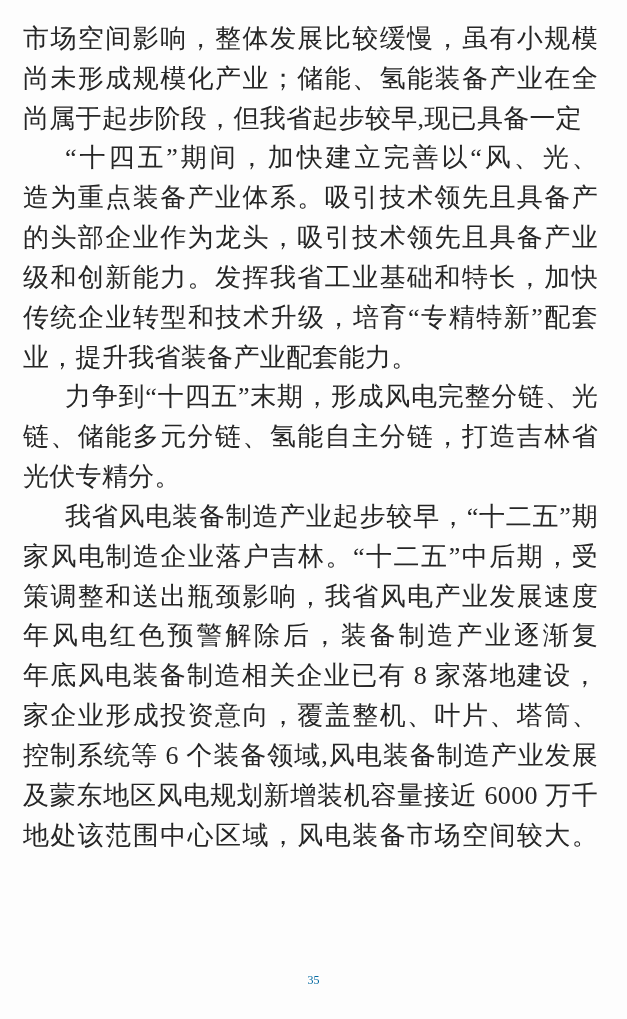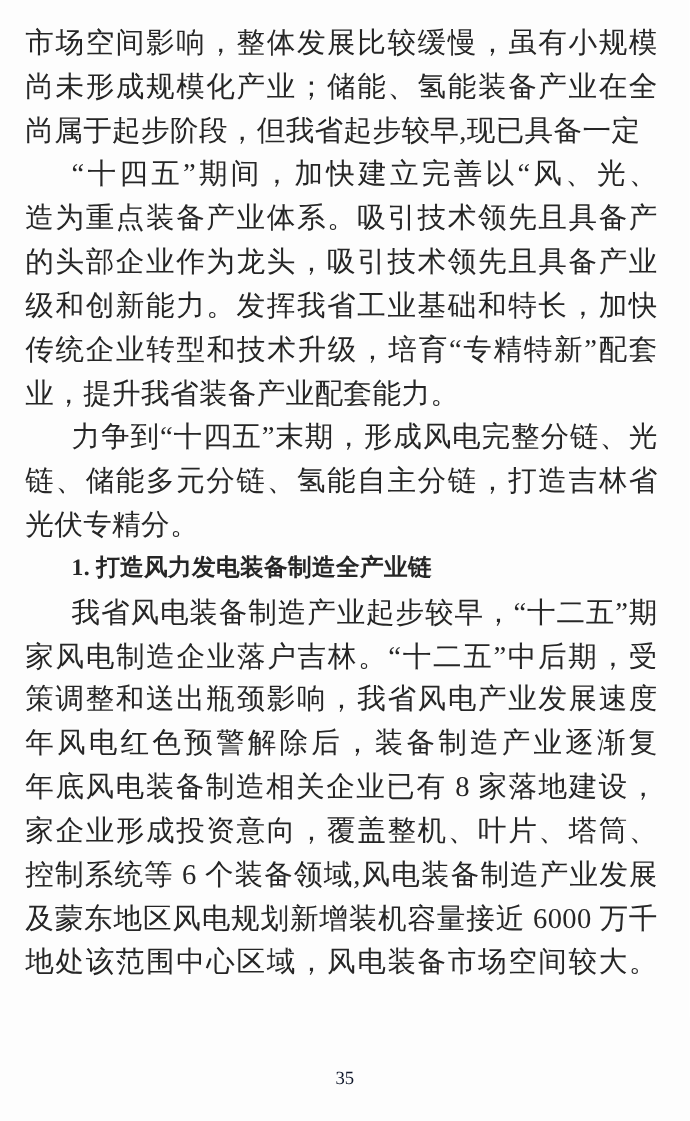--- a/index.html
+++ b/index.html
@@ -46,43 +46,42 @@
   .heading {
     font-weight: bold;
     font-size: 21.5px;
   }
   .pagenum {
     position: absolute;
     top: 969px;
     left: 0;
     width: 100%;
     text-align: center;
-    font-size: 17px;
+    font-size: 12px;
     line-height: 22px;
-    color: #0f172a;
+    color: #0369a1;
   }
 </style>
 </head>
 <body>
 
 <div class="page">
   <div class="textblock" id="textblock">
       <div class="line jl"><span>市场空间影响，整体发展比较缓慢，虽有小规模尝试，但是</span></div>
       <div class="line jl"><span>尚未形成规模化产业；储能、氢能装备产业在全国范围内虽</span></div>
       <div class="line ll"><span>尚属于起步阶段，但我省起步较早,现已具备一定基础。</span></div>
       <div class="line jl ind"><span>“十四五”期间，加快建立完善以“风、光、储、氢”装备制</span></div>
       <div class="line jl"><span>造为重点装备产业体系。吸引技术领先且具备产业聚合能力</span></div>
       <div class="line jl"><span>的头部企业作为龙头，吸引技术领先且具备产业聚合能力</span></div>
       <div class="line jl"><span>级和创新能力。发挥我省工业基础和特长，加快老工业基地</span></div>
       <div class="line jl"><span>传统企业转型和技术升级，培育“专精特新”配套装备制造企</span></div>
       <div class="line ll"><span>业，提升我省装备产业配套能力。</span></div>
       <div class="line jl ind"><span>力争到“十四五”末期，形成风电完整分链、光伏专精分</span></div>
       <div class="line jl"><span>链、储能多元分链、氢能自主分链，打造吉林省新能源装备</span></div>
       <div class="line ll"><span>光伏专精分。</span></div>
-      <div class="line ll ind heading"><span class="b">1. 打造风力发电装备制造全产业链</span></div>
       <div class="line jl ind"><span>我省风电装备制造产业起步较早，“十二五”期间共有 5</span></div>
       <div class="line jl"><span>家风电制造企业落户吉林。“十二五”中后期，受国家产业政</span></div>
       <div class="line jl"><span>策调整和送出瓶颈影响，我省风电产业发展速度放缓。2019</span></div>
       <div class="line jl"><span>年风电红色预警解除后，装备制造产业逐渐复苏，截至 2020</span></div>
       <div class="line jl"><span>年底风电装备制造相关企业已有 8 家落地建设，并有 20 余</span></div>
       <div class="line jl"><span>家企业形成投资意向，覆盖整机、叶片、塔筒、法兰、锚栓、</span></div>
       <div class="line jl"><span>控制系统等 6 个装备领域,风电装备制造产业发展势头良好。</span></div>
       <div class="line jl"><span>及蒙东地区风电规划新增装机容量接近 6000 万千瓦，我省</span></div>
       <div class="line jl"><span>地处该范围中心区域，风电装备市场空间较大。应充分利用</span></div>
     </div>

